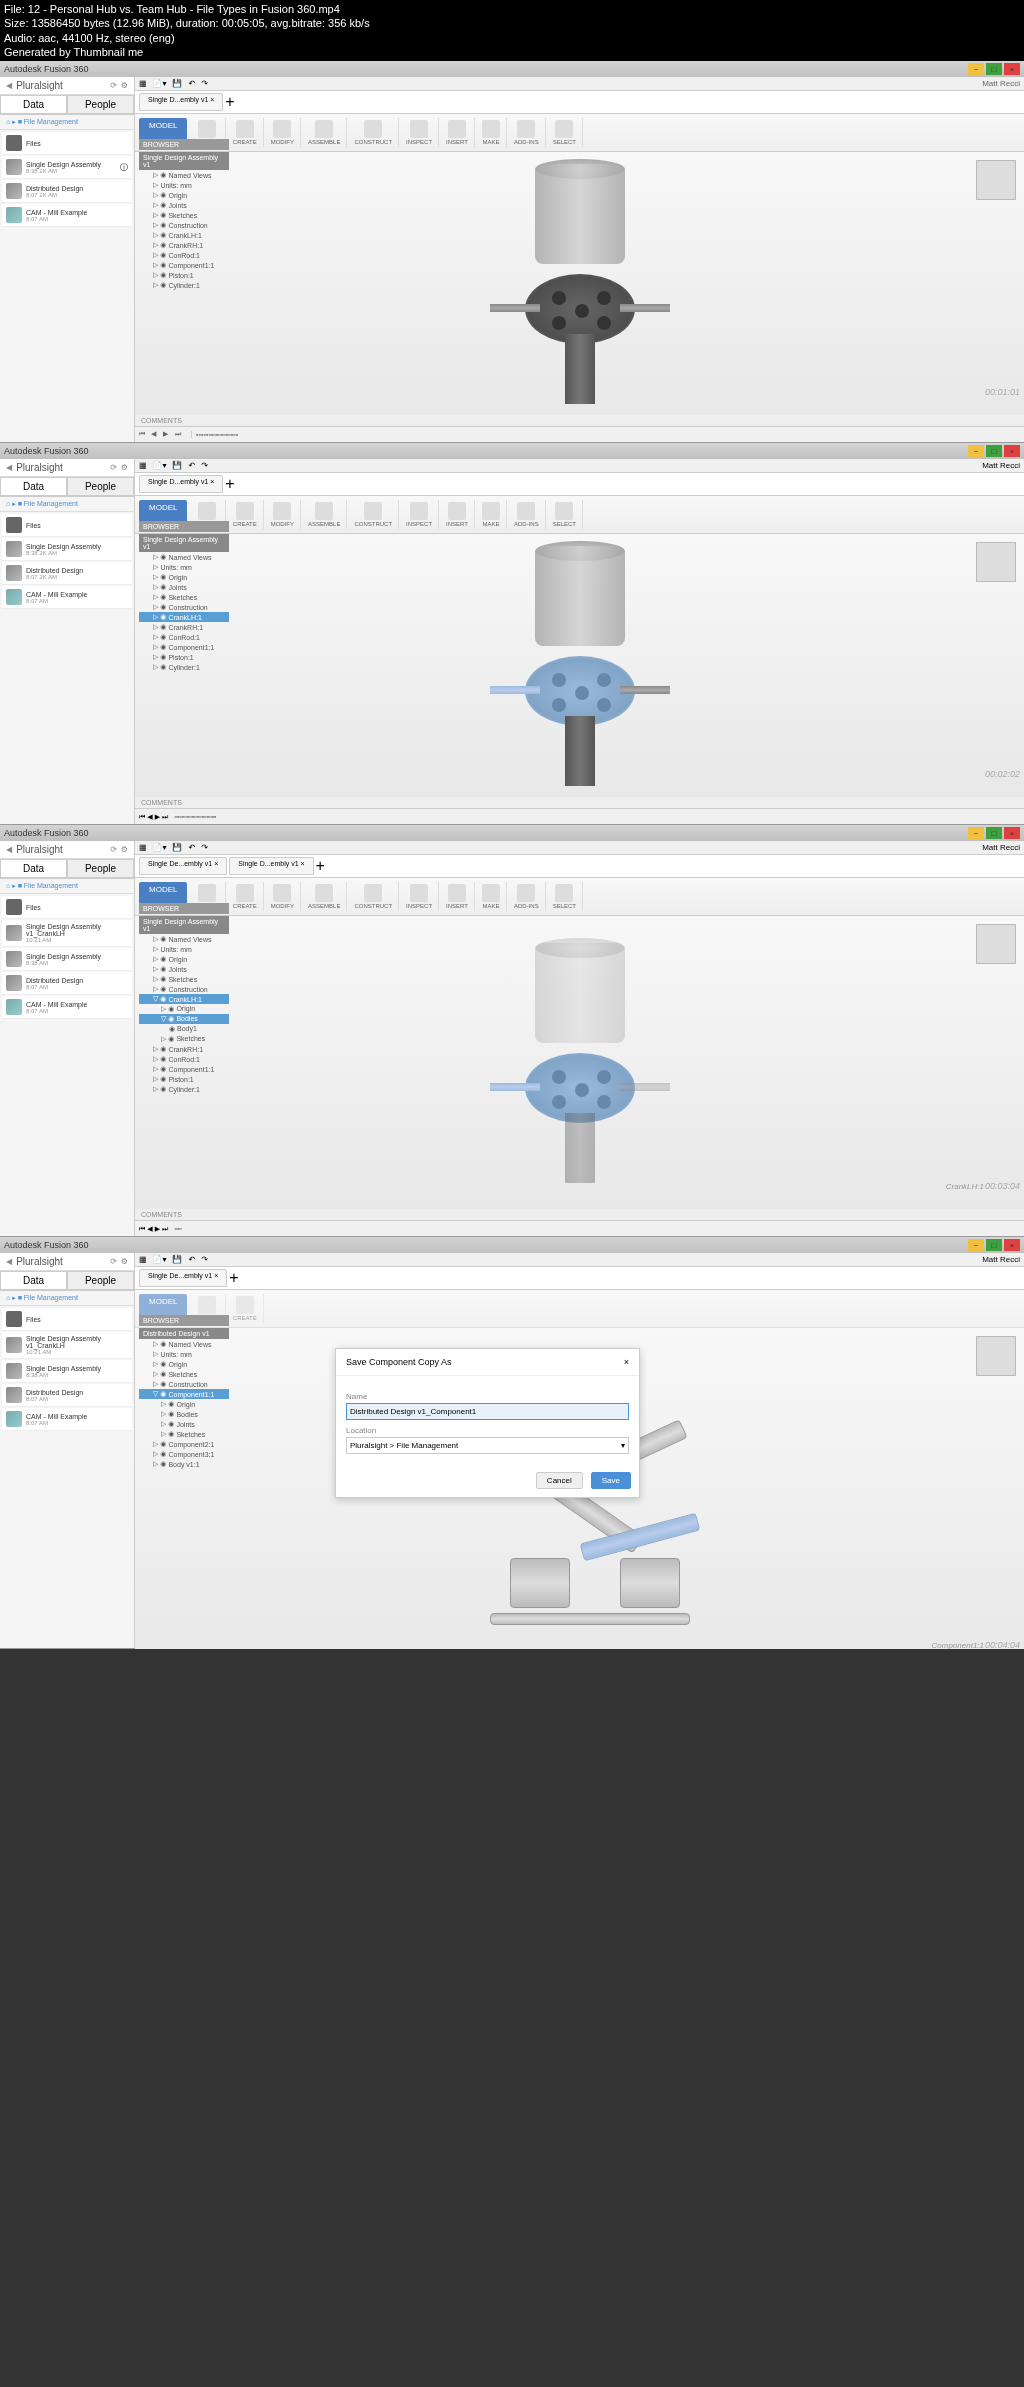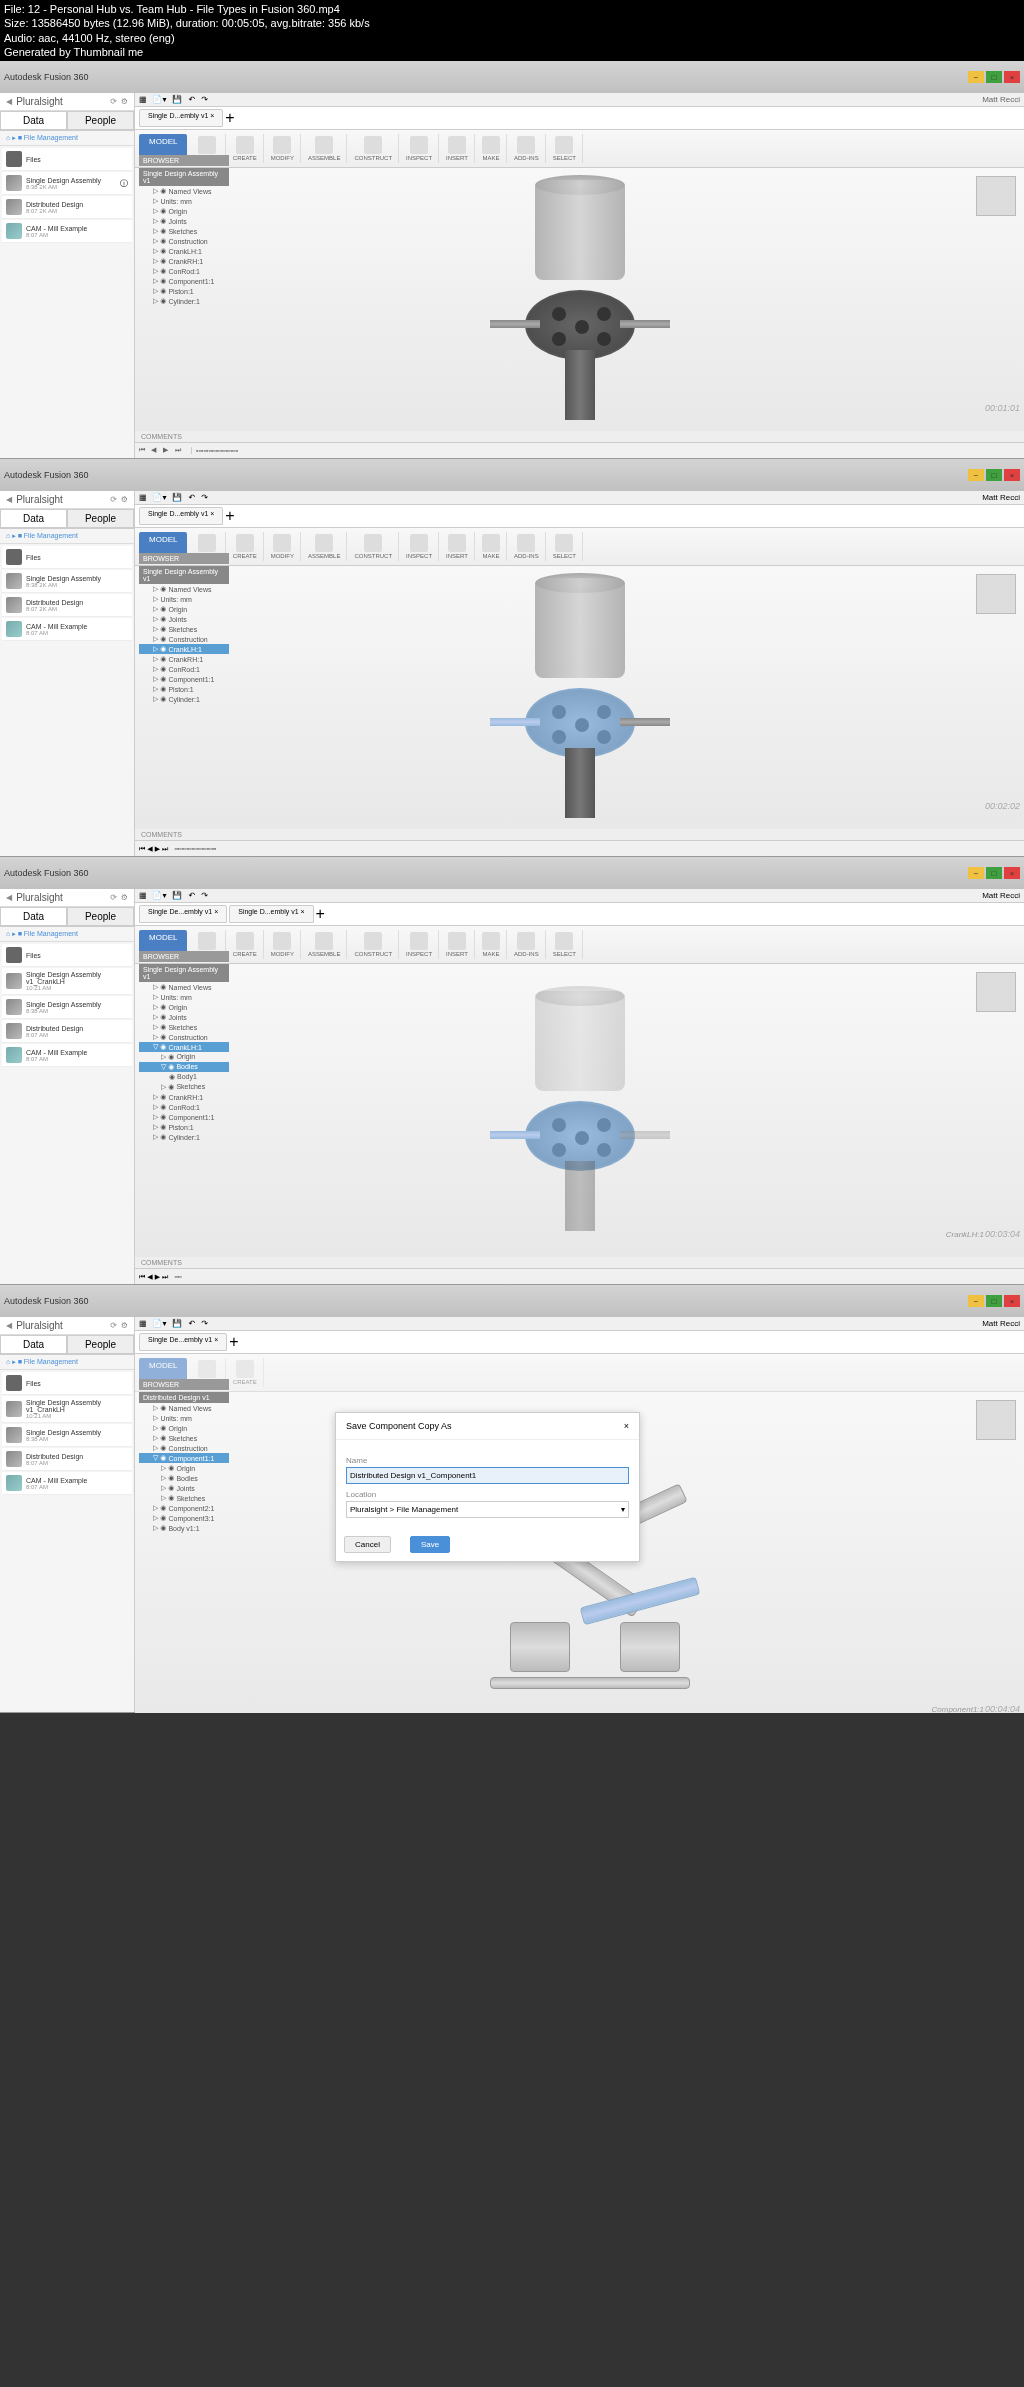--- a/index.html
+++ b/index.html
@@ -1,19 +1,19 @@
 <!DOCTYPE html>
 <html><head>
 <meta charset="utf-8">
 <style>
 *{margin:0;padding:0;box-sizing:border-box;font-family:Arial,sans-serif}
 body{width:1024px;background:#333}
 .file-info{background:#000;color:#fff;font-size:11px;padding:2px 4px;line-height:1.3}
 .app-window{background:#e8e8e8;border-bottom:1px solid #999;position:relative}
-.titlebar{background:linear-gradient(#d4d4d4,#c0c0c0);height:16px;display:flex;align-items:center;padding:16px 4px;font-size:9px;color:#333;justify-content:space-between}
+.titlebar{background:linear-gradient(#d4d4d4,#c0c0c0);height:16px;display:flex;align-items:center;padding:0 4px;font-size:9px;color:#333;justify-content:space-between}
 .win-controls{display:flex;gap:2px}
 .win-btn{width:16px;height:12px;font-size:8px;display:flex;align-items:center;justify-content:center}
 .win-min{background:#f0c040}
 .win-max{background:#40a040}
 .win-close{background:#e04040}
 .main-layout{display:flex;height:365px}
 .sidebar{width:135px;background:#f5f5f5;border-right:1px solid #ccc;font-size:8px}
 .sidebar-header{display:flex;align-items:center;padding:3px 6px;background:#fff;border-bottom:1px solid #ddd}
 .sidebar-header .back{margin-right:4px;color:#888}
 .sidebar-header .title{color:#555;font-size:10px}
@@ -59,21 +59,21 @@
 .shaft{width:50px;height:8px;background:linear-gradient(#888,#aaa,#888);position:absolute;top:140px}
 .shaft.left{left:0}
 .shaft.right{right:0}
 .base-block{width:30px;height:70px;background:linear-gradient(90deg,#555,#777,#555);position:absolute;bottom:0;left:75px}
 .dialog{position:absolute;top:20px;left:200px;width:305px;background:#fff;border:1px solid #ccc;box-shadow:0 2px 8px rgba(0,0,0,0.2);z-index:100;font-size:9px}
 .dialog-header{padding:8px 10px;border-bottom:1px solid #eee;display:flex;justify-content:space-between}
 .dialog-body{padding:10px}
 .dialog-label{font-size:8px;color:#888;margin:6px 0 2px}
 .dialog-input{width:100%;border:1px solid #4a90d9;padding:3px;font-size:8px;background:#e8f0fa}
 .dialog-select{width:100%;border:1px solid #ccc;padding:3px;font-size:8px;display:flex;justify-content:space-between}
-.dialog-footer{padding:8px;display:flex;justify-content:flex-start;gap:19px}
+.dialog-footer{padding:8px;display:flex;justify-content:flex-end;gap:8px}
 .btn{padding:3px 10px;font-size:8px;border:1px solid #ccc;border-radius:2px}
 .btn.primary{background:#4a90d9;color:#fff;border-color:#4a90d9}
 .linkage{width:320px;height:260px;position:relative}
 .link-bar{position:absolute;background:linear-gradient(#bbb,#ddd,#bbb);border:1px solid #999;border-radius:4px}
 </style>
 </head>
 <body>
 
 <div class="file-info">
   <div>File: 12 - Personal Hub vs. Team Hub - File Types in Fusion 360.mp4</div>

